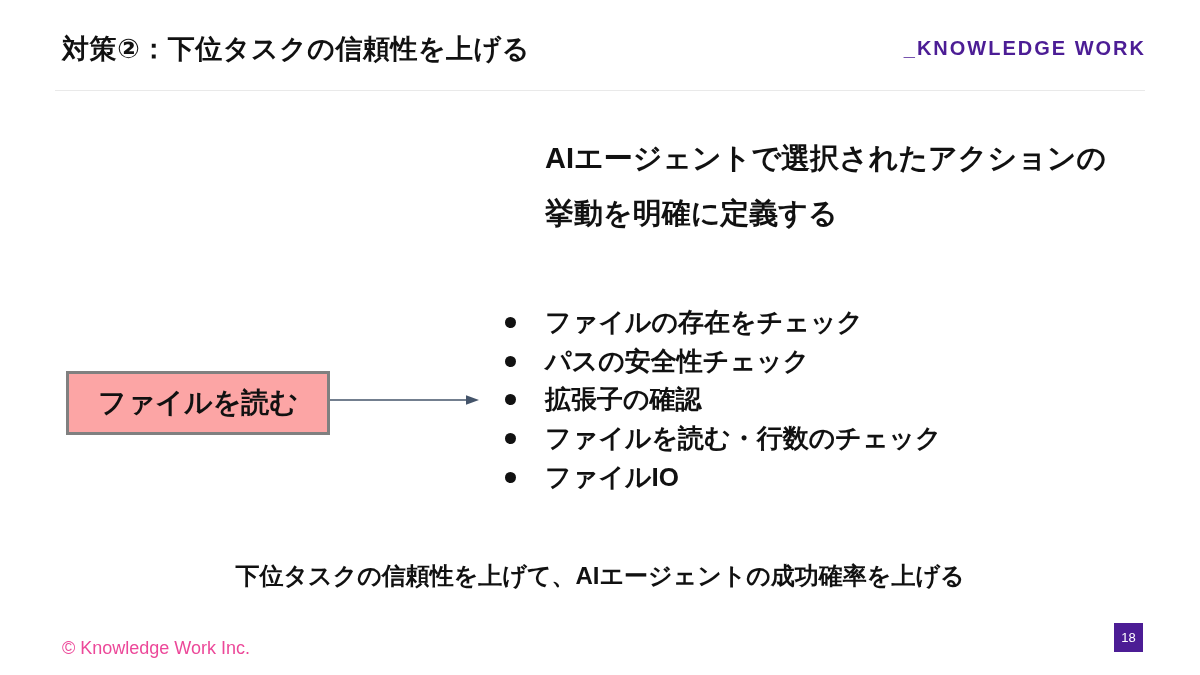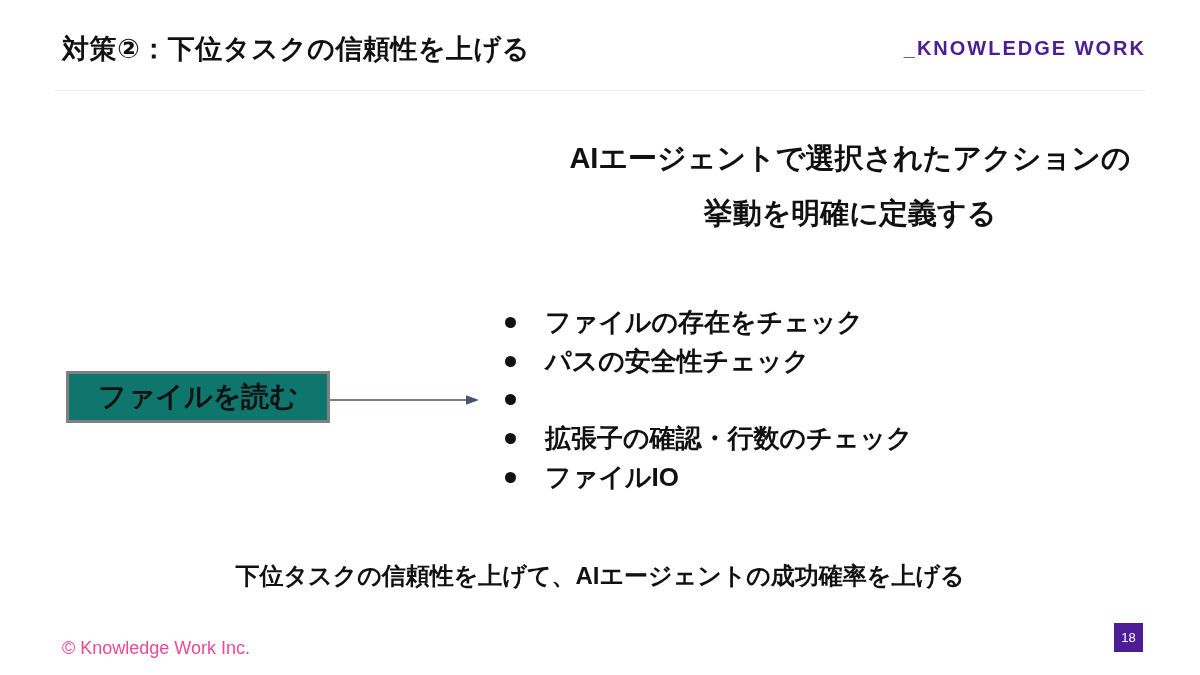--- a/index.html
+++ b/index.html
@@ -42,34 +42,34 @@
     right: 55px;
     top: 90px;
     height: 1px;
     background: #e9e9e9;
   }
   .heading {
     position: absolute;
     left: 545px;
     top: 131px;
     width: 610px;
-    text-align: center;
+    text-align: left;
     font-size: 29px;
     font-weight: bold;
     line-height: 55px;
     color: #111111;
   }
   .concept-box {
     position: absolute;
     left: 66px;
     top: 371px;
     width: 264px;
-    height: 52px;
+    height: 64px;
     border: 3px solid #808080;
-    background: #0f766e;
+    background: #fca5a5;
     display: flex;
     align-items: center;
     justify-content: center;
     font-size: 28px;
     font-weight: bold;
     color: #111111;
     white-space: nowrap;
   }
   .arrow-svg {
     position: absolute;
@@ -166,24 +166,25 @@
     <li>
       <span class="dot"></span>
       <span>ファイルの存在をチェック</span>
     </li>
     <li>
       <span class="dot"></span>
       <span>パスの安全性チェック</span>
     </li>
     <li>
       <span class="dot"></span>
+      <span>拡張子の確認</span>
     </li>
     <li>
       <span class="dot"></span>
-      <span>拡張子の確認・行数のチェック</span>
+      <span>ファイルを読む・行数のチェック</span>
     </li>
     <li>
       <span class="dot"></span>
       <span>ファイルIO</span>
     </li>
   </ul>
 
   <div class="conclusion">下位タスクの信頼性を上げて、AIエージェントの成功確率を上げる</div>
 
   <div class="footer-copyright">© Knowledge Work Inc.</div>

